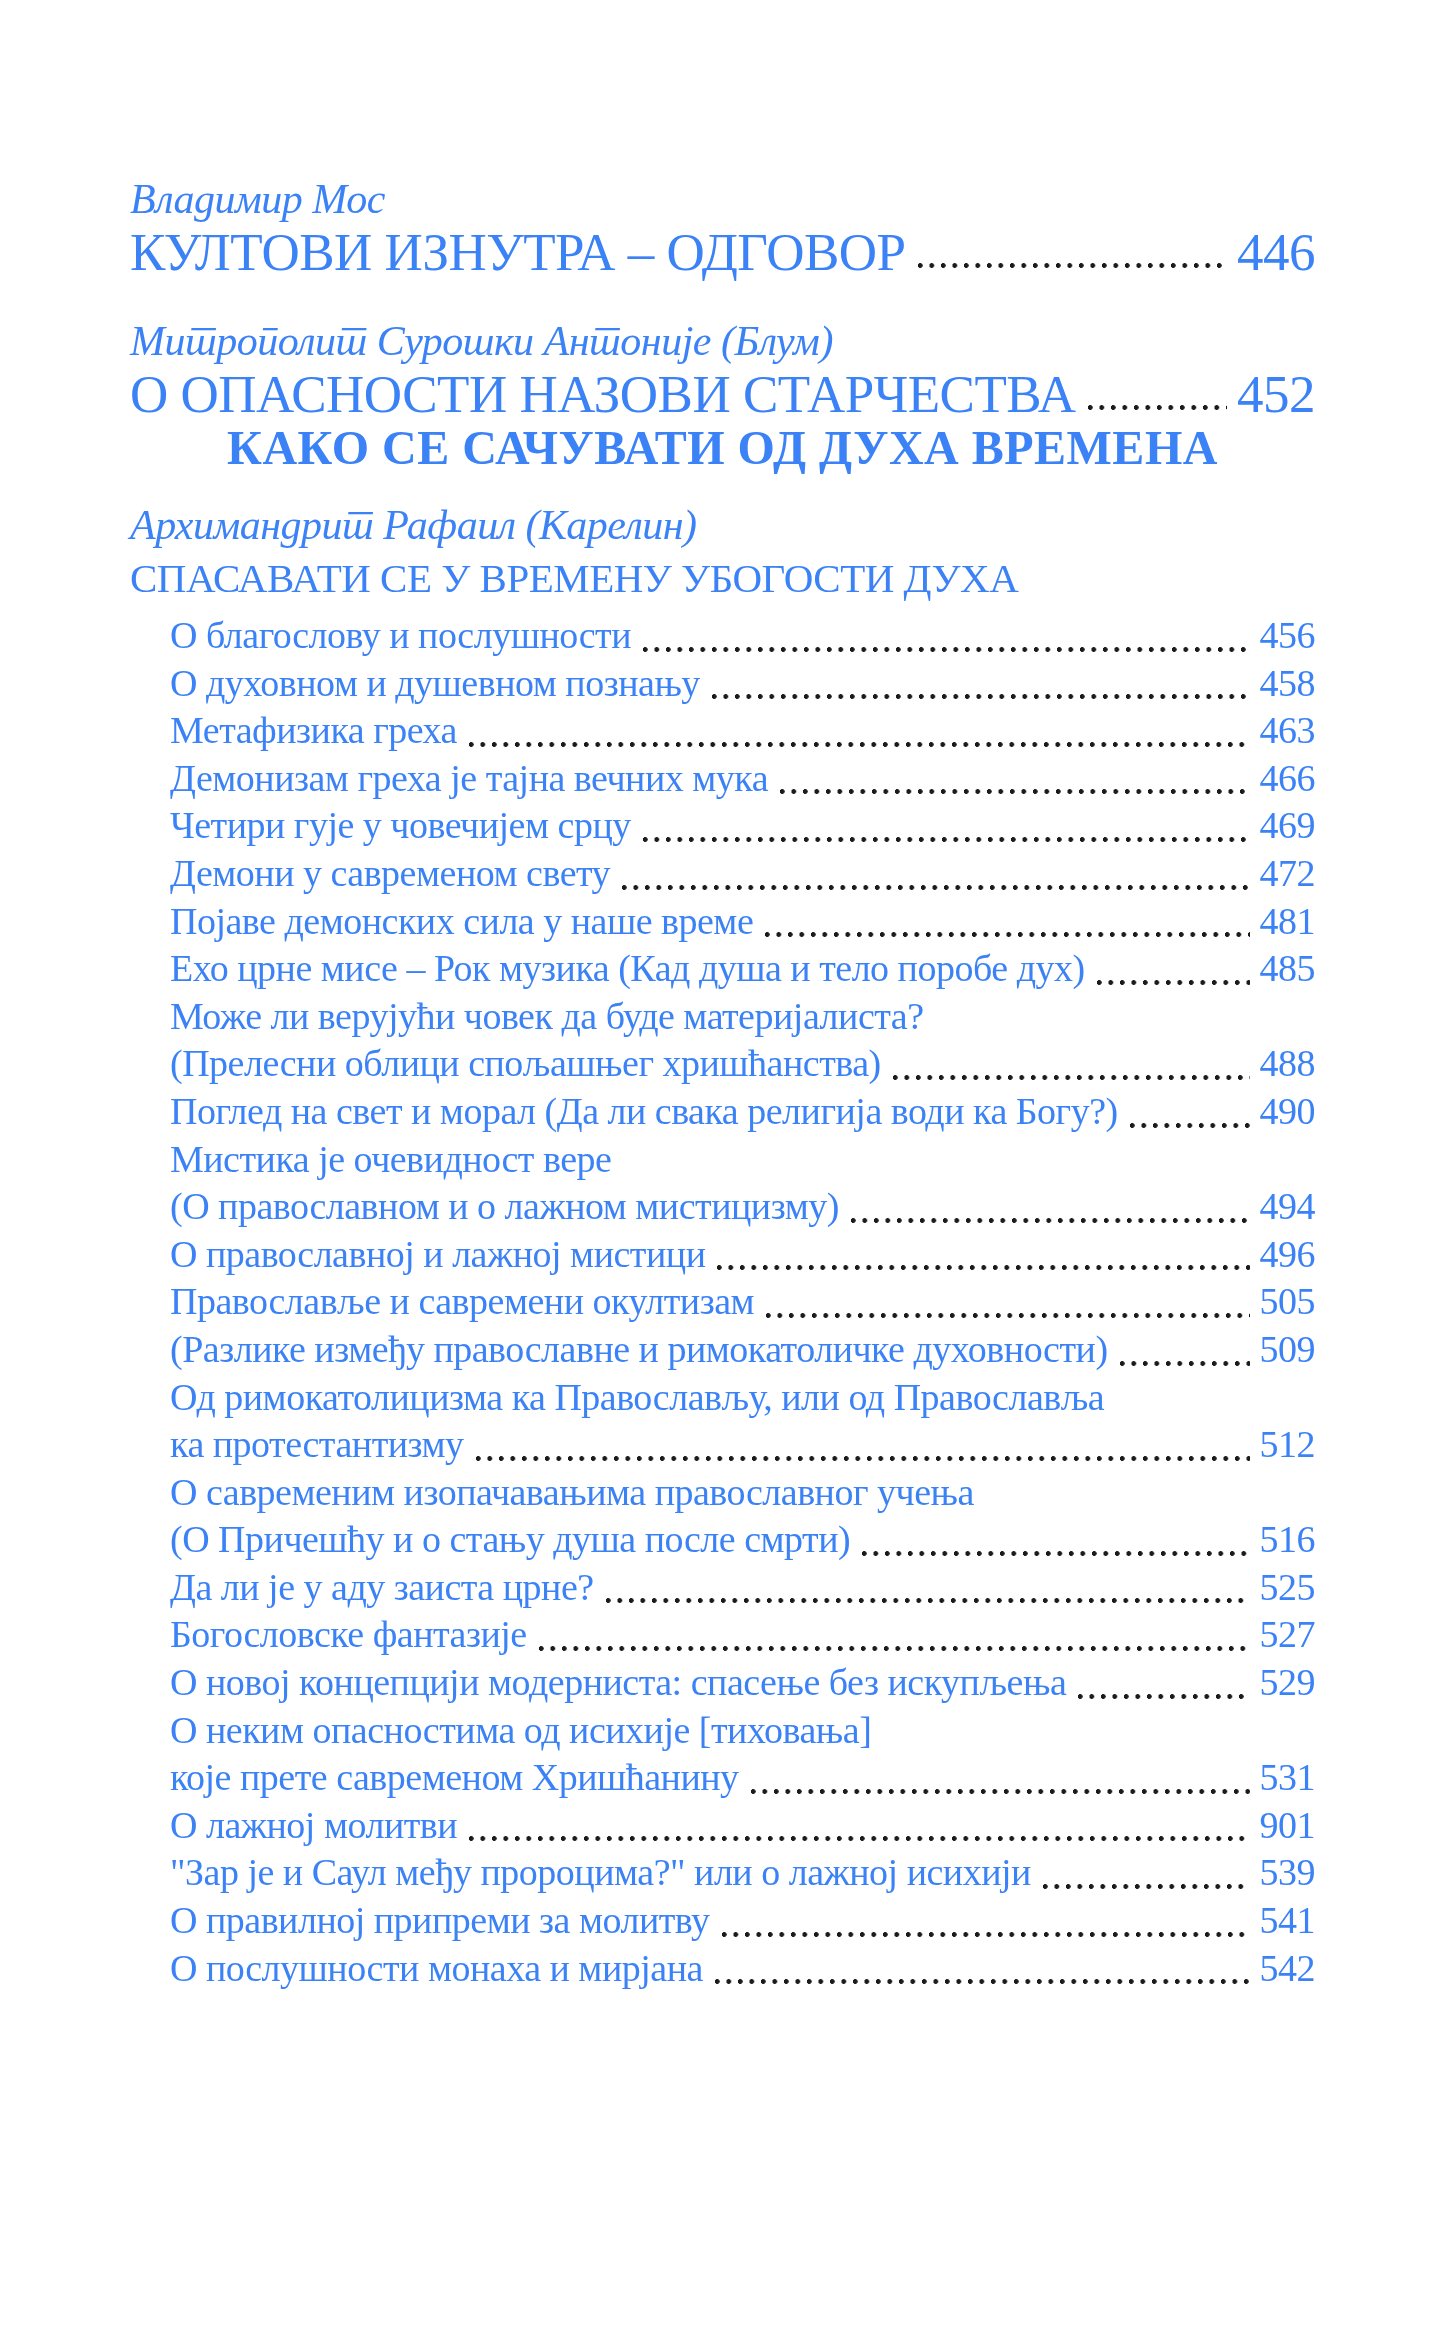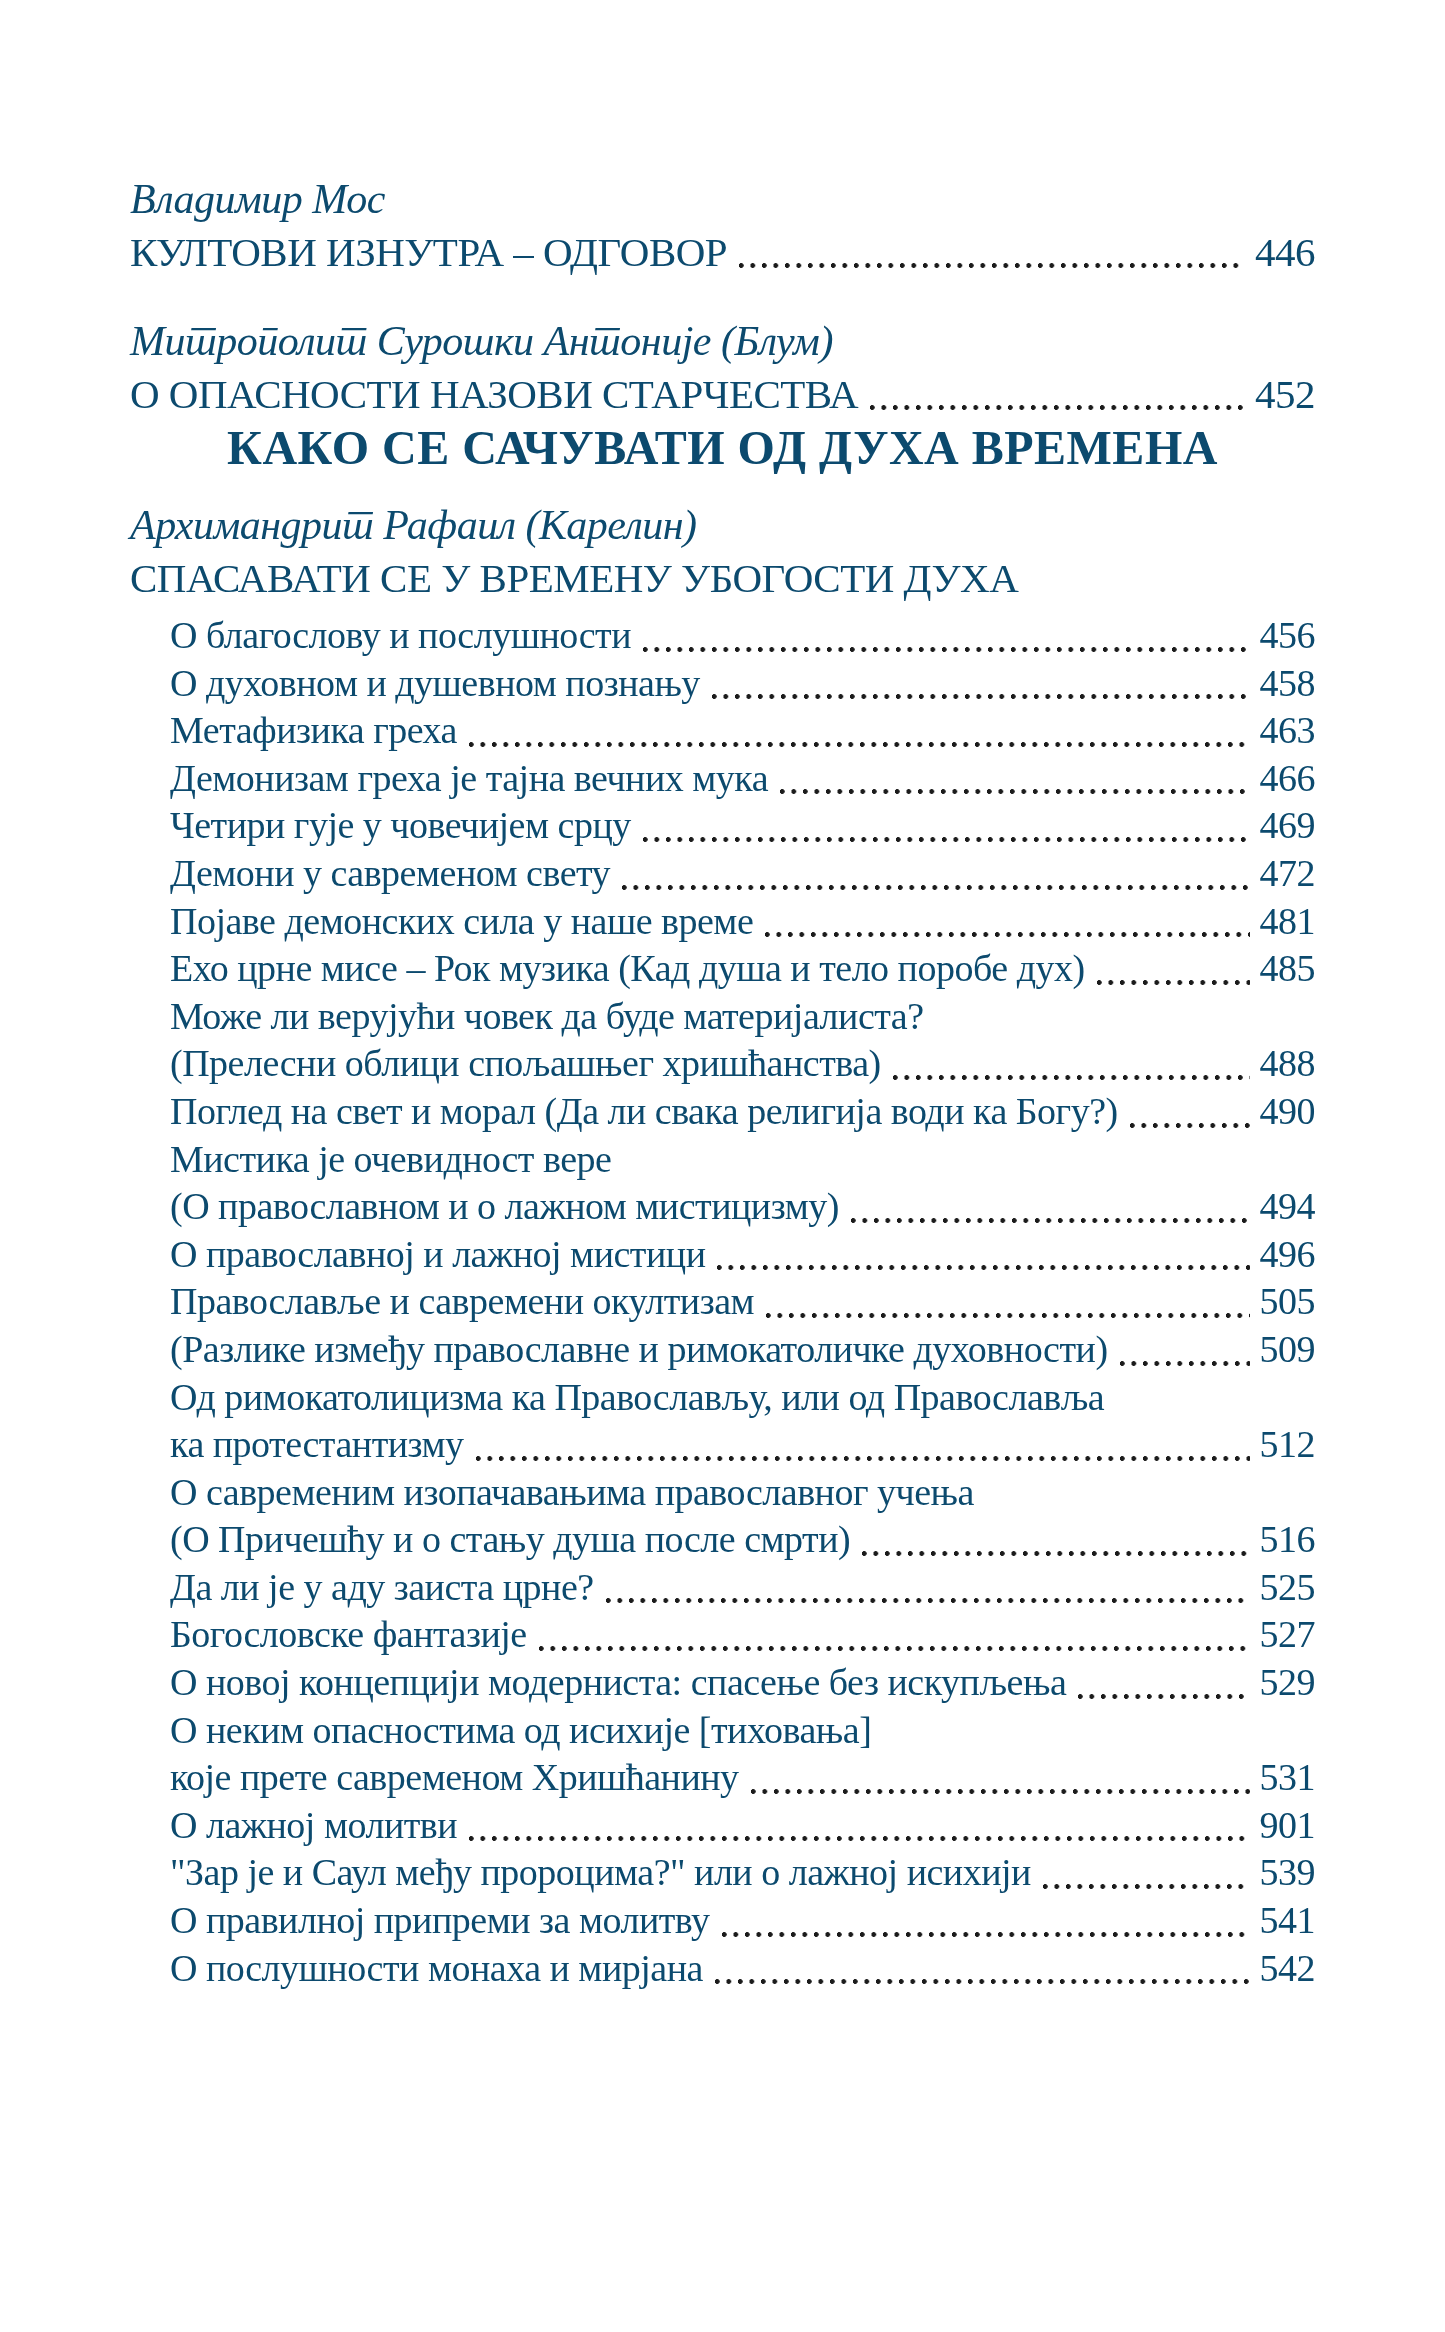--- a/index.html
+++ b/index.html
@@ -5,21 +5,21 @@
   html, body {
     margin: 0;
     padding: 0;
     background: #e8e8e8;
   }
   .page {
     position: relative;
     width: 1445px;
     height: 2332px;
     background: #ffffff;
-    color: #0c4a6e;
+    color: #3b82f6;
     font-family: "Liberation Serif", "DejaVu Serif", serif;
     overflow: hidden;
   }
   .toc {
     position: absolute;
     top: 170px;
     left: 130px;
     right: 130px;
   }
 
@@ -30,21 +30,21 @@
     letter-spacing: -0.5px;
     white-space: nowrap;
   }
 
   .title-row, .entry-row {
     display: flex;
     align-items: baseline;
     white-space: nowrap;
   }
   .title-row {
-    font-size: 41px;
+    font-size: 53px;
     line-height: 48px;
     letter-spacing: -0.5px;
   }
   .pre-section + .pre-section {
     margin-top: 36px;
   }
 
   .section-heading {
     font-size: 48px;
     line-height: 60px;

